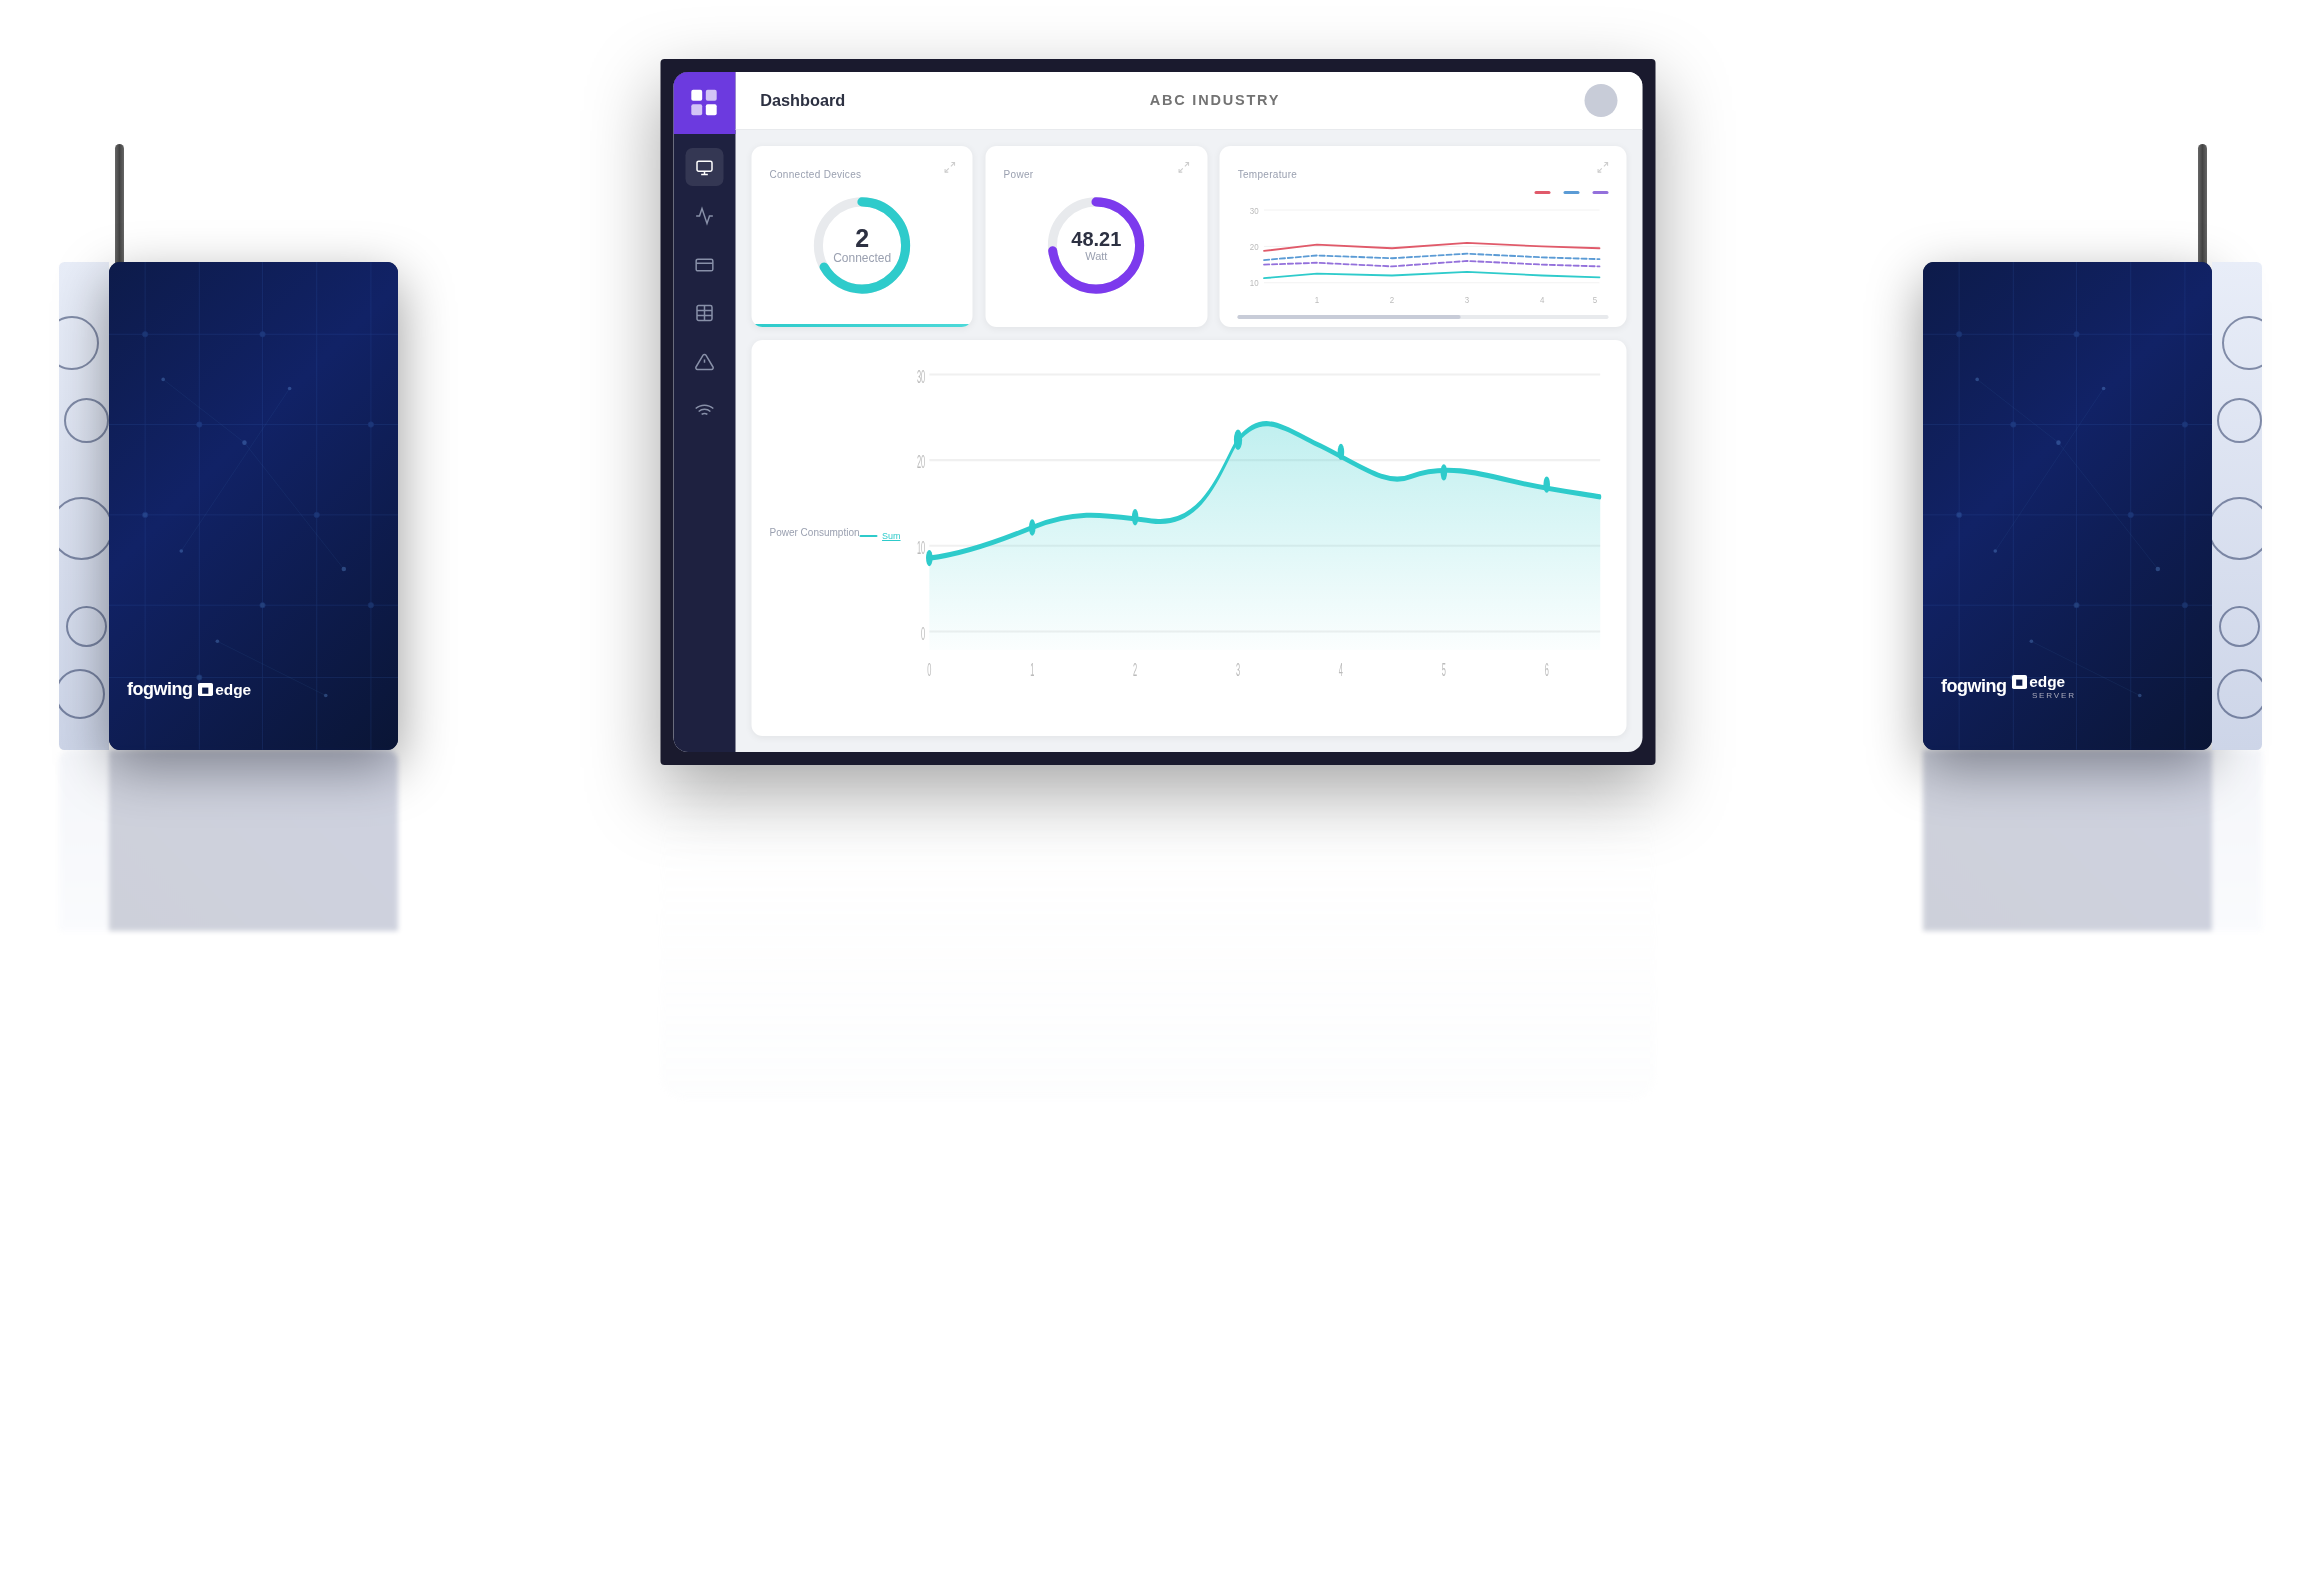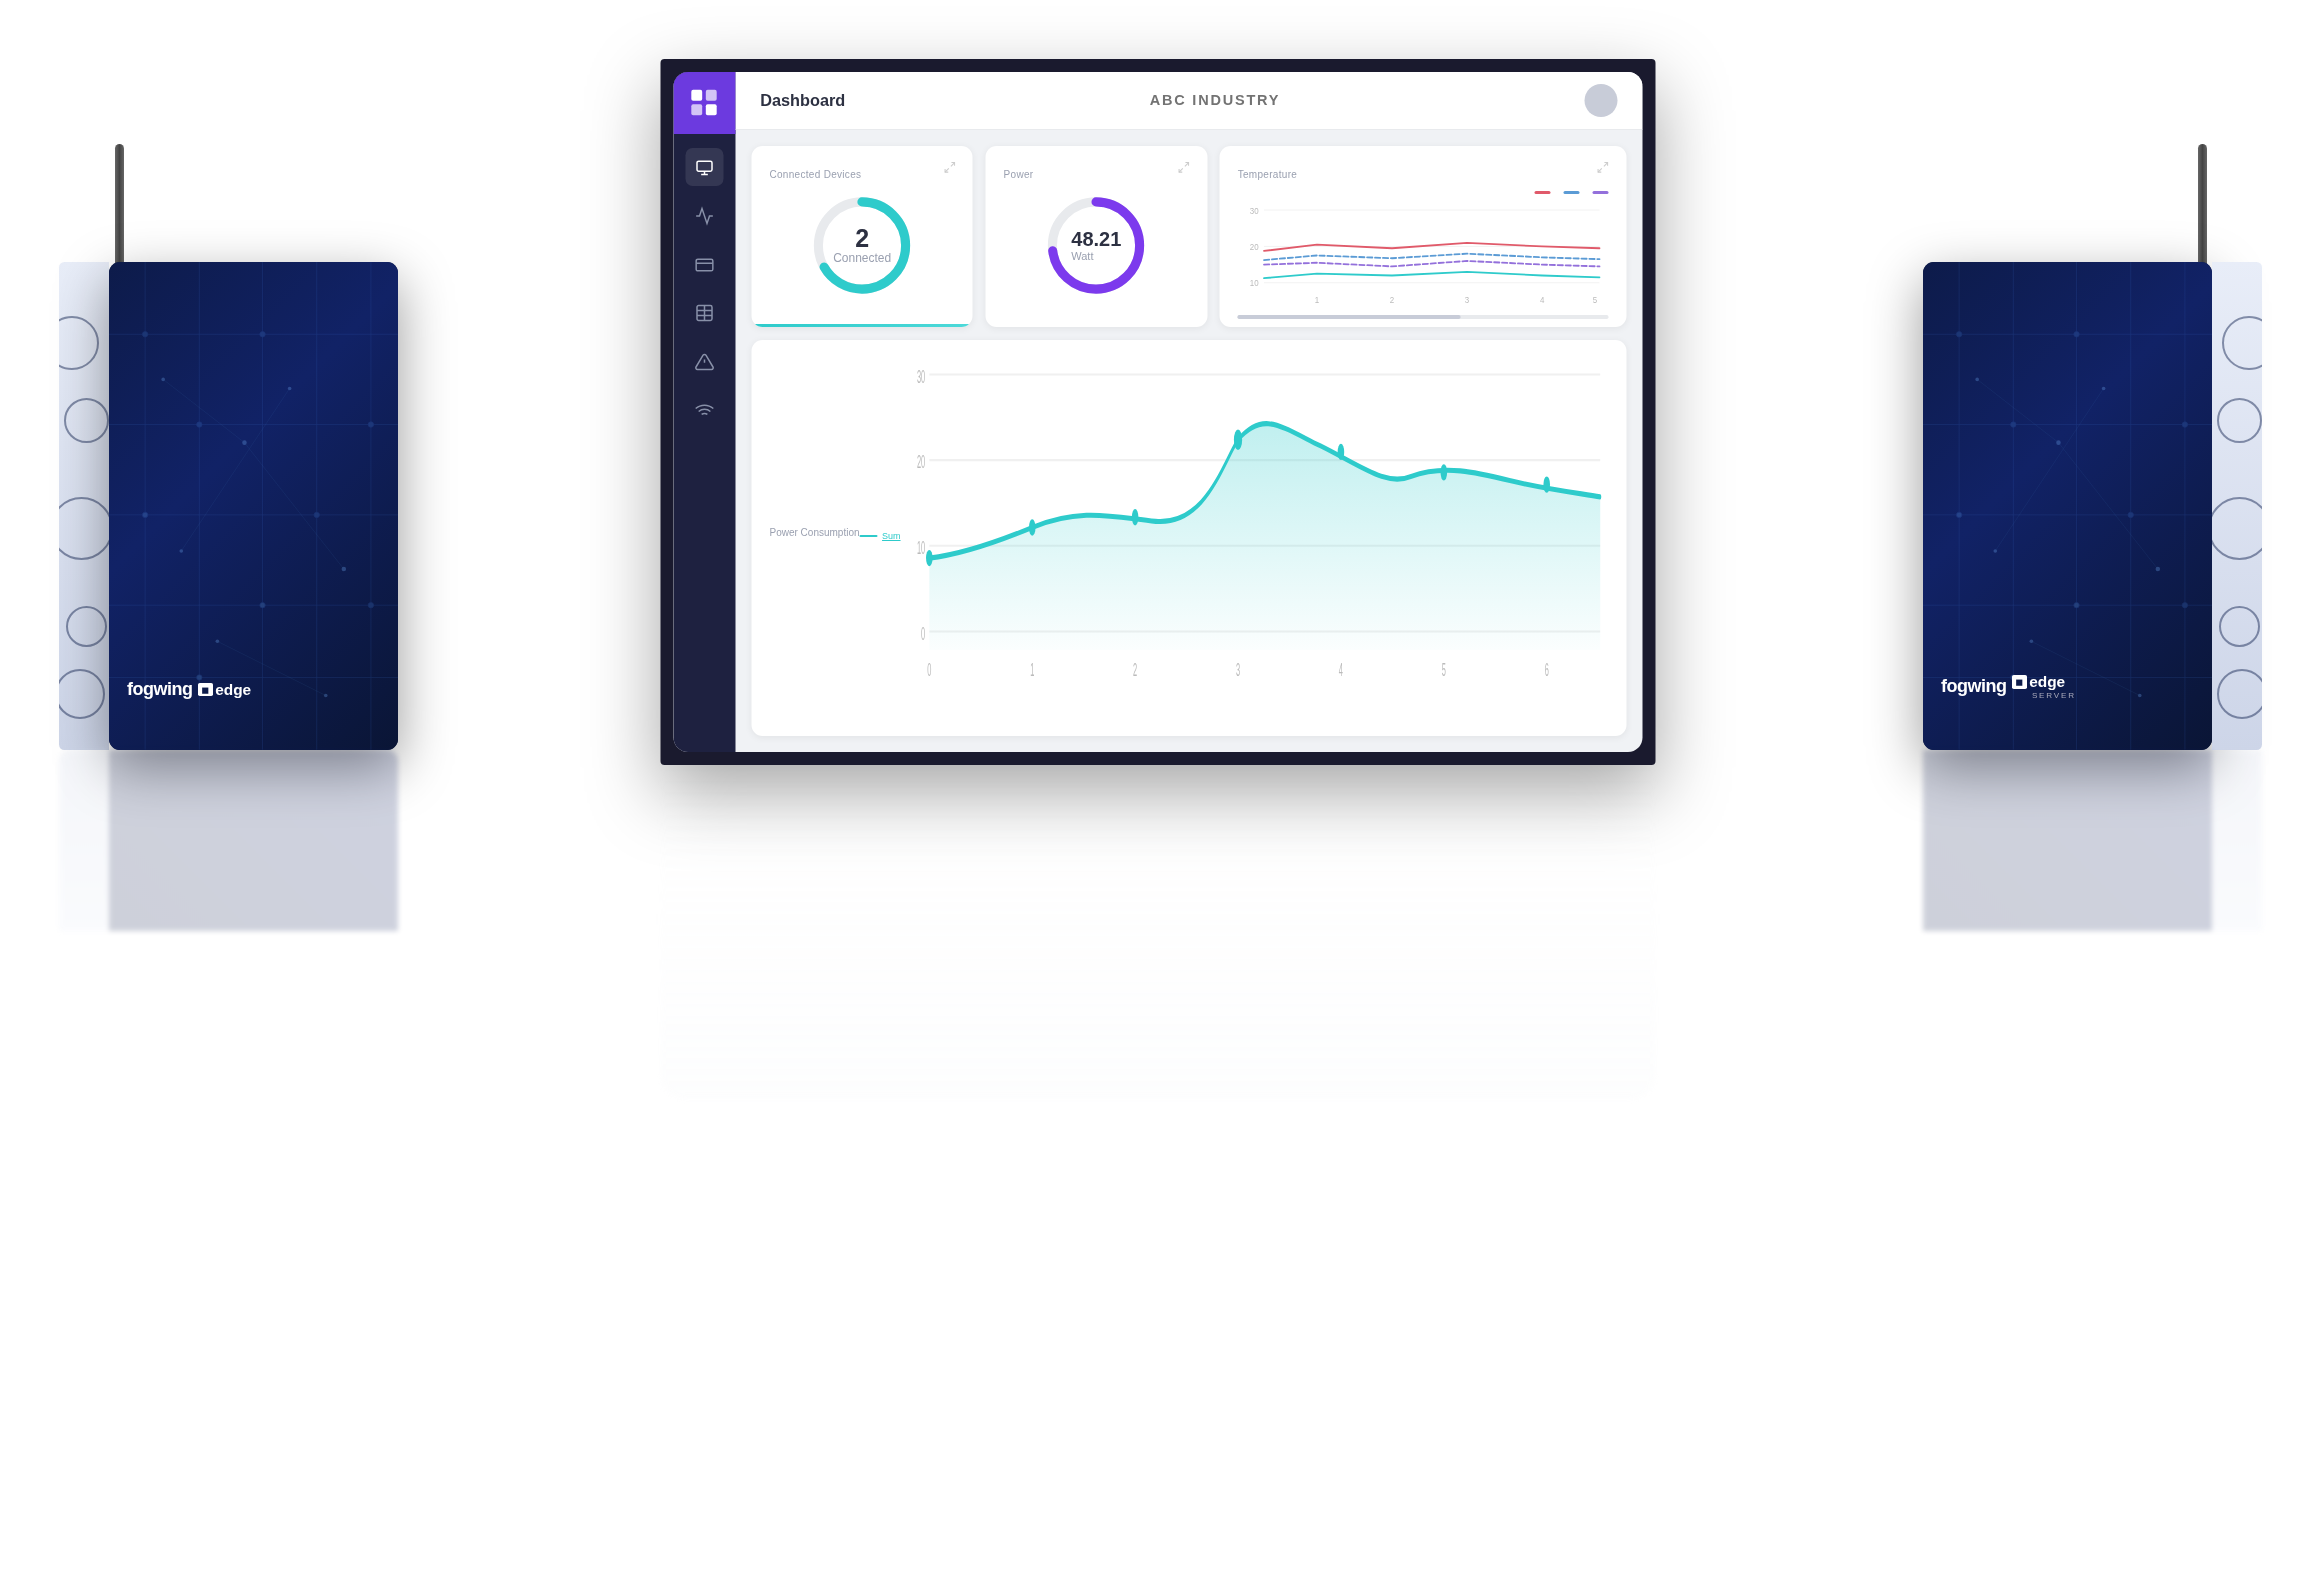--- a/index.html
+++ b/index.html
@@ -206,21 +206,21 @@
       position: relative;
       width: 109px;
       height: 109px;
     }
     .power-donut-wrap svg { width: 109px; height: 109px; }
     .power-label {
       position: absolute;
       top: 50%;
       left: 50%;
       transform: translate(-50%, -50%);
-      text-align: left;
+      text-align: center;
     }
     .power-number {
       font-size: 20px;
       font-weight: 700;
       color: #2d3142;
       line-height: 1.1;
     }
     .power-unit {
       font-size: 11px;
       color: #9aa0b0;

